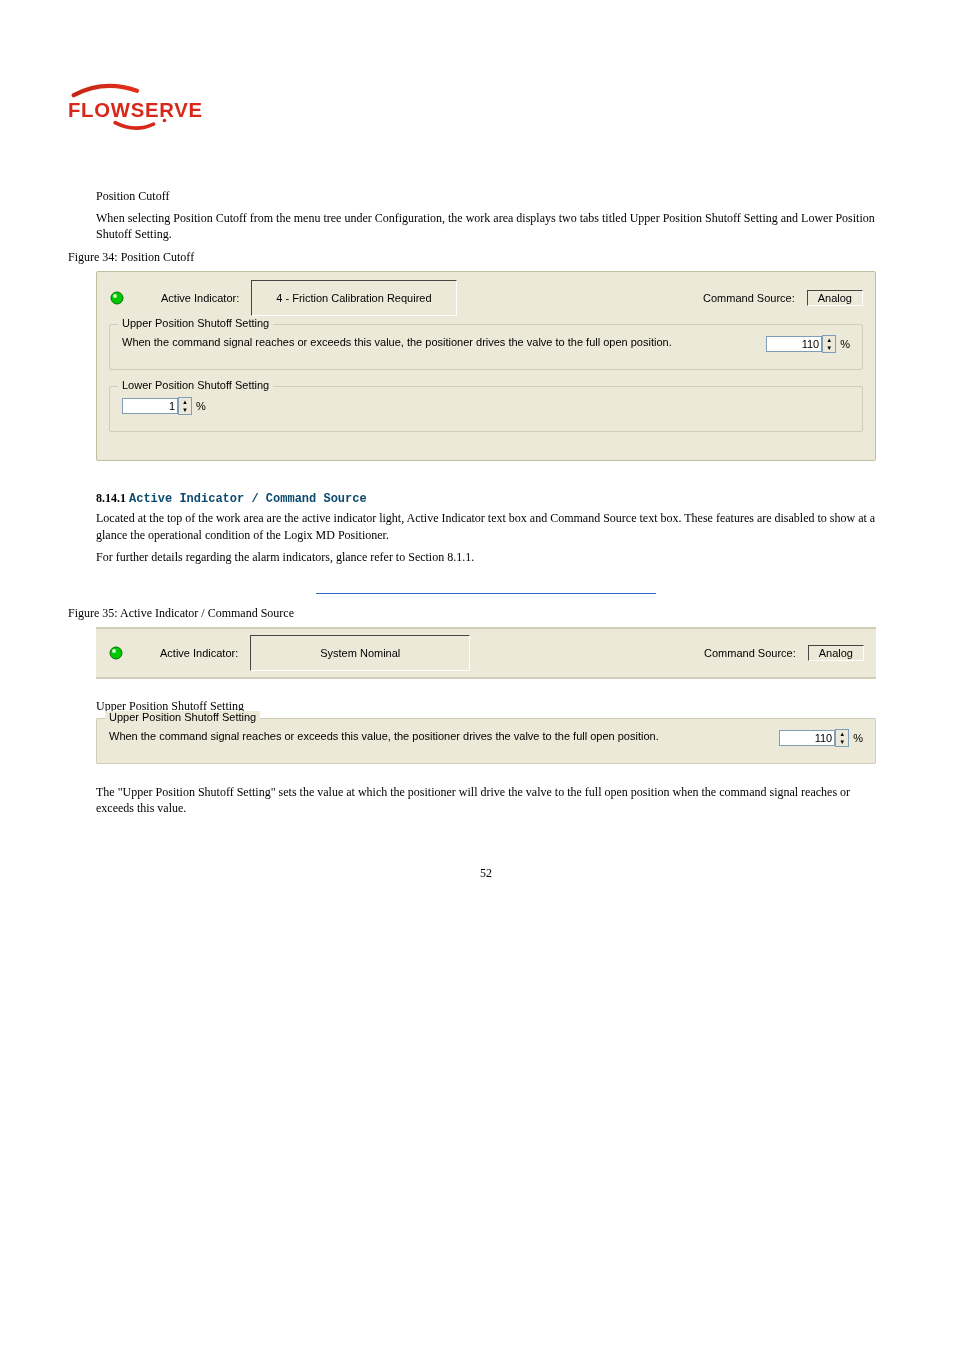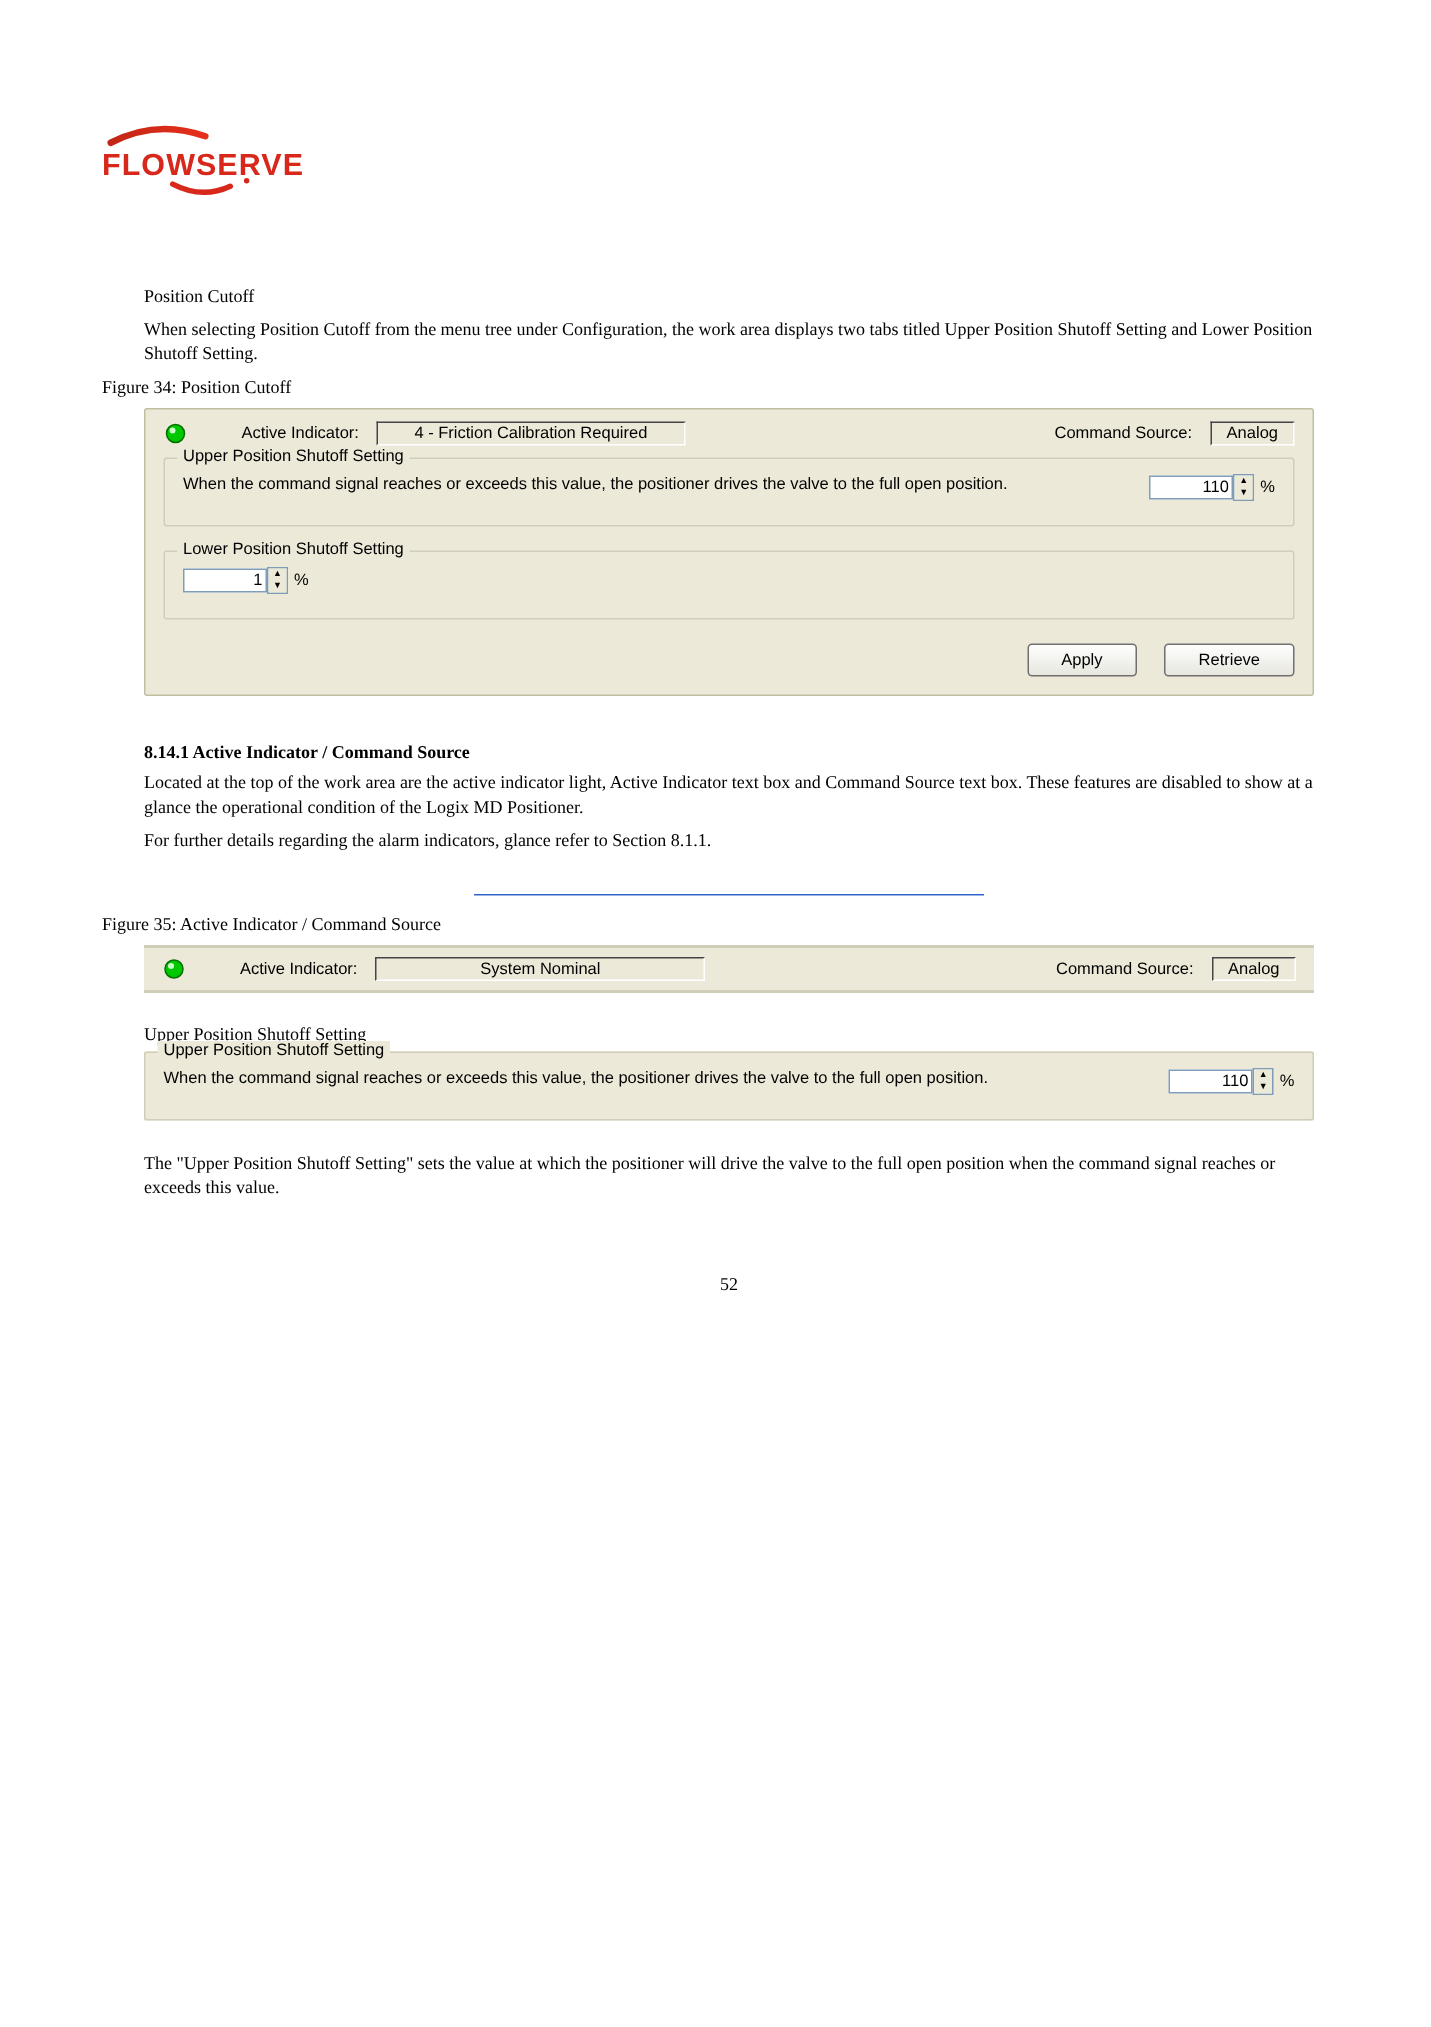--- a/index.html
+++ b/index.html
@@ -41,21 +41,21 @@
     width: 16px; height: 16px;
     display: flex; align-items: center; justify-content: center;
   }
   .dot-svg { width: 14px; height: 14px; }
   .status-row .label { margin-left: 30px; }
   .status-row .value-box {
     background: #ece9d8;
     border: 1px inset #fff;
     border-top-color: #999;
     border-left-color: #999;
-    padding: 1px 24px;
+    padding: 11px 24px;
     min-width: 170px;
     text-align: center;
     margin-left: 6px;
   }
   .status-row .spacer { flex: 1; }
   .fieldset {
     border: 1px solid #d0cdb8;
     border-radius: 2px;
     padding: 10px 12px 16px 12px;
     margin-bottom: 16px;
@@ -116,21 +116,21 @@
     border: 1px solid #707070;
     border-radius: 3px;
     background: linear-gradient(#fefefe, #e7e7df);
     cursor: pointer;
   }
   .section-b-heading {
     font-size: 12px;
     font-weight: bold;
     margin: 30px 0 4px 28px;
   }
-  .section-b-heading .blue { color: #000000; }
+  .section-b-heading .blue { color: #0c4a6e; font-family: Liberation Mono, monospace; }
   .section-b-text { font-size: 12px; margin: 0 28px 6px 28px; line-height: 1.35; }
   .blue-underline {
     margin: 28px auto 12px auto;
     width: 340px;
     border-bottom: 1px solid #3366cc;
   }
   .status-bar {
     background: #ece9d8;
     border-top: 2px solid #d0cdb8;
     border-bottom: 2px solid #d0cdb8;
@@ -211,24 +211,20 @@
         <input class="spin-input" value="1" style="">
         <span class="spin-buttons">
           <button>▲</button>
           <button>▼</button>
         </span>
         <span>%</span>
       </span>
     </div>
   </div>
 
-  <div class="button-row">
-    <button class="btn">Apply</button>
-    <button class="btn">Retrieve</button>
-  </div>
 </div>
 
 <p class="section-b-heading">
   <span>8.14.1</span>
   <span class="blue">Active Indicator / Command Source</span>
 </p>
 <p class="section-b-text">Located at the top of the work area are the active indicator light, Active Indicator text box and Command Source text box. These features are disabled to show at a glance the operational condition of the Logix MD Positioner.</p>
 <p class="section-b-text">For further details regarding the alarm indicators, glance refer to Section 8.1.1.</p>
 <div class="blue-underline"></div>
 <p class="figure-caption">Figure 35: Active Indicator / Command Source</p>

